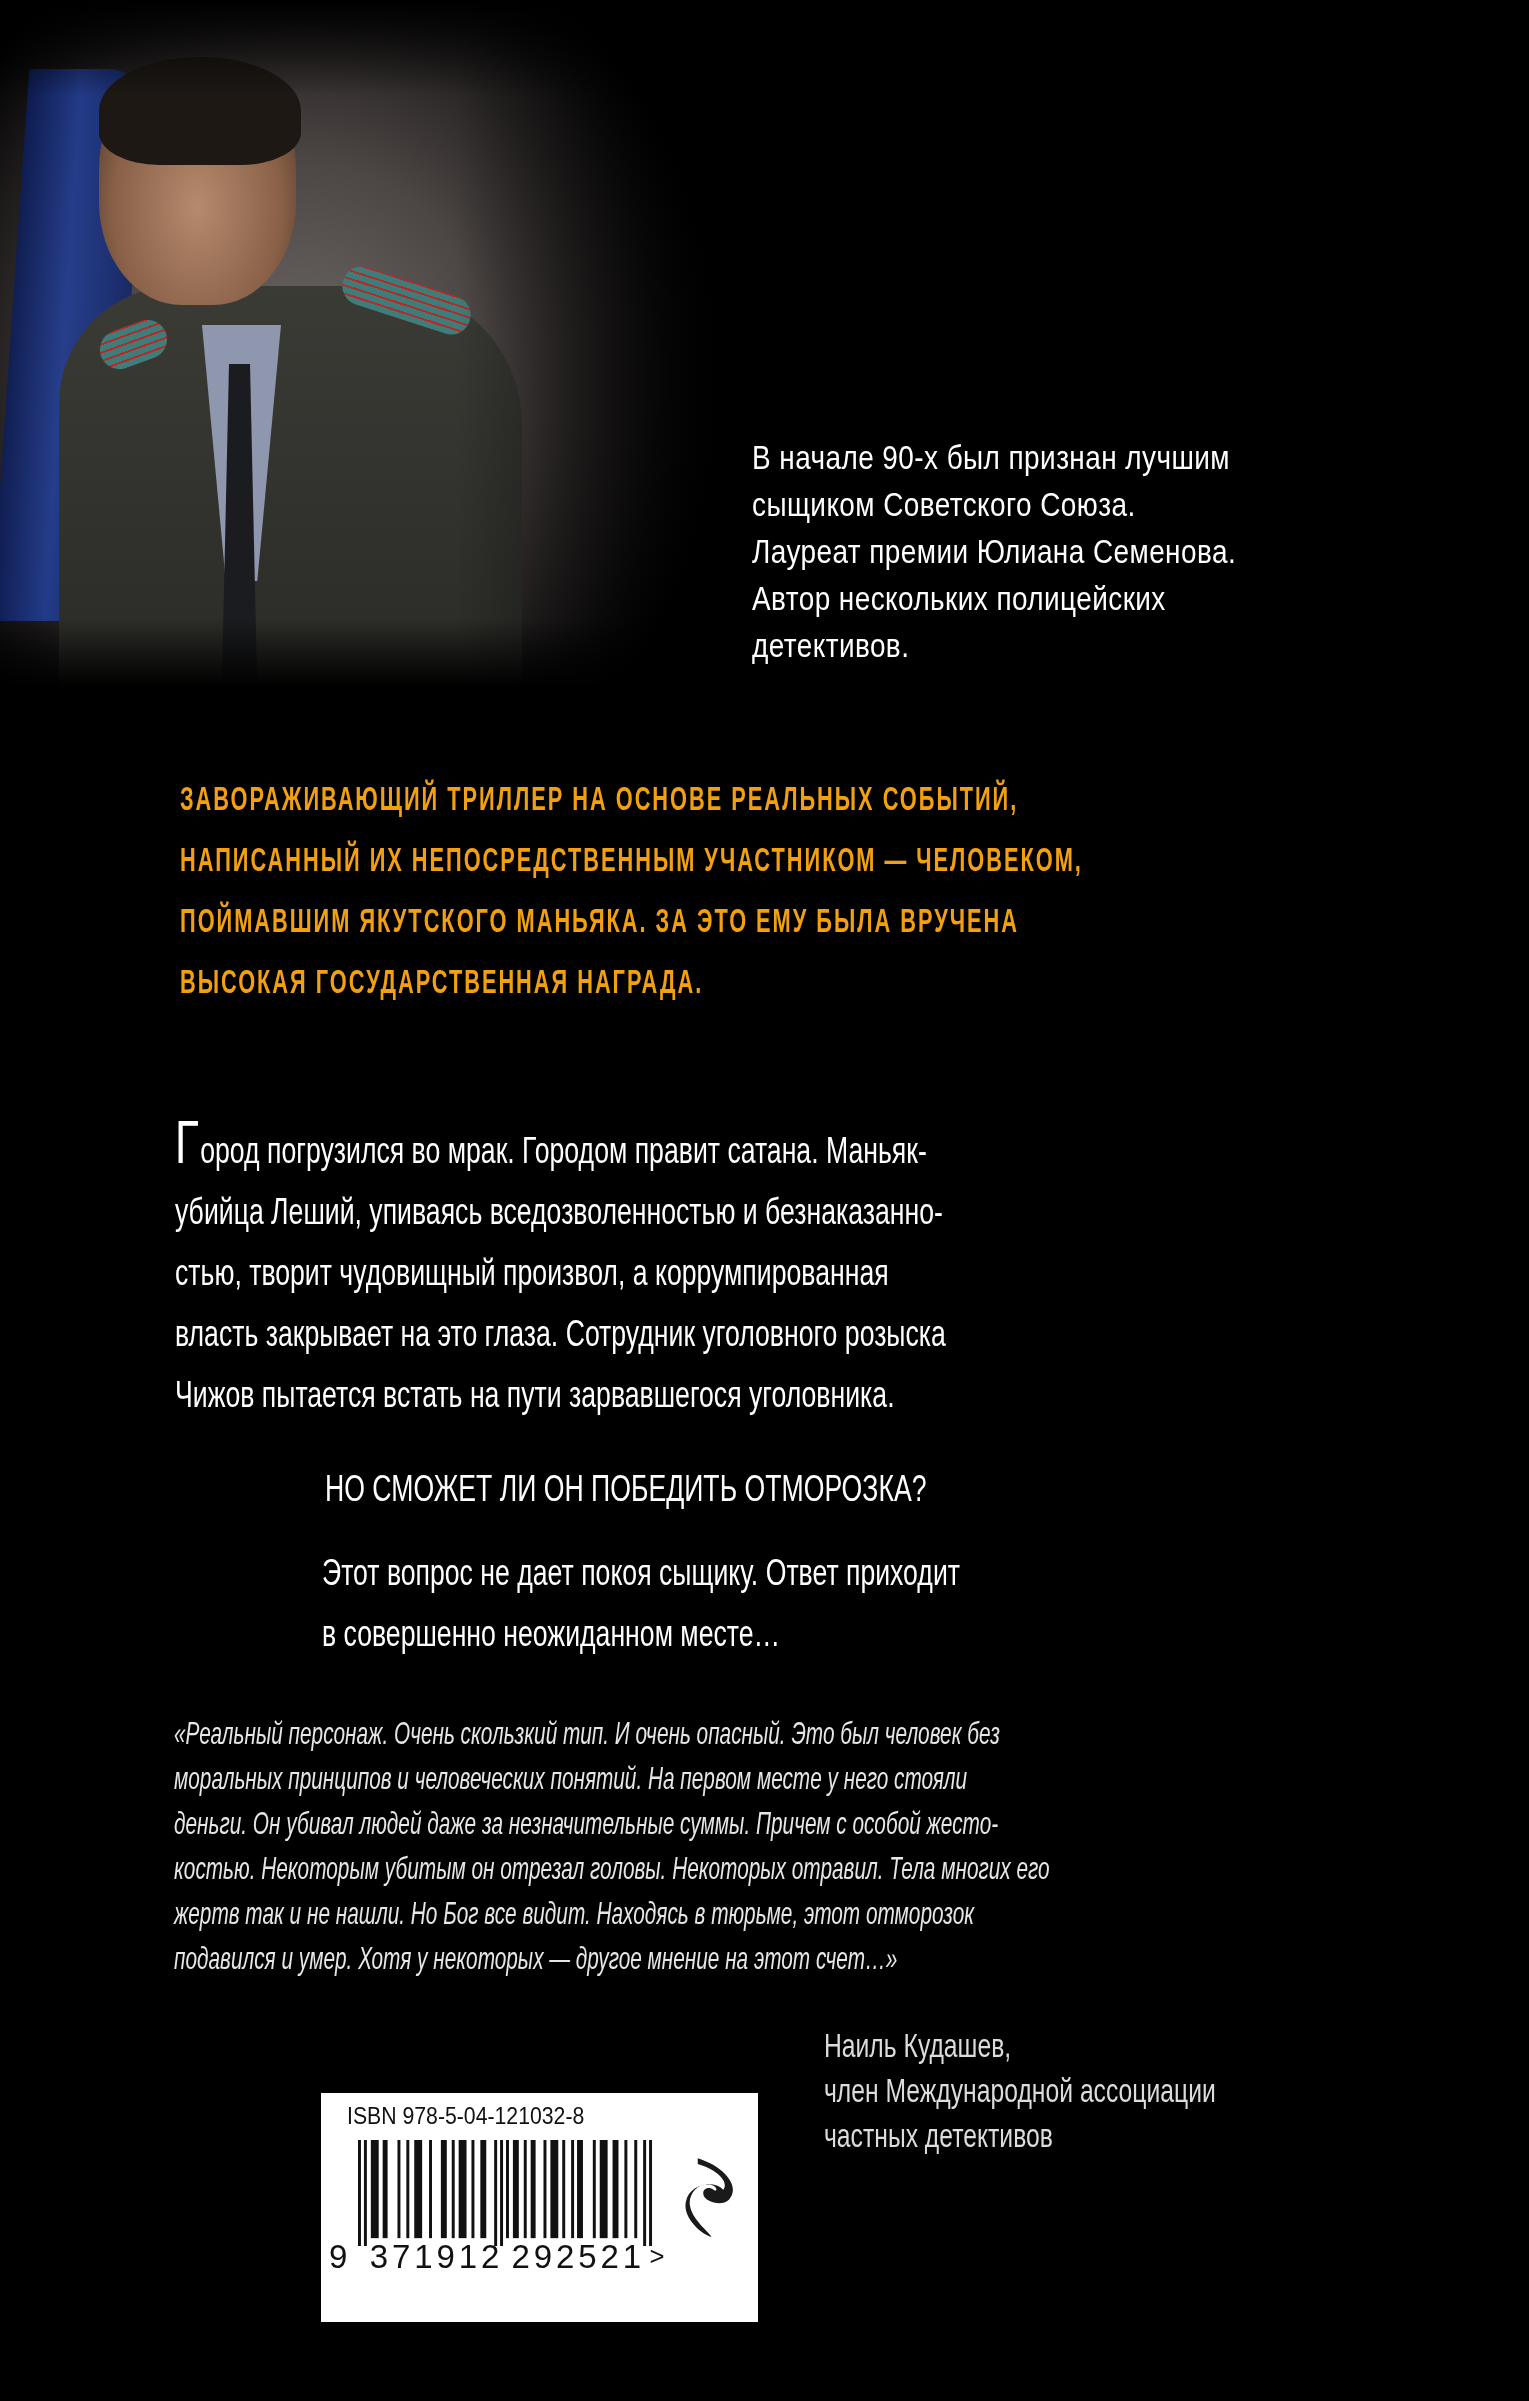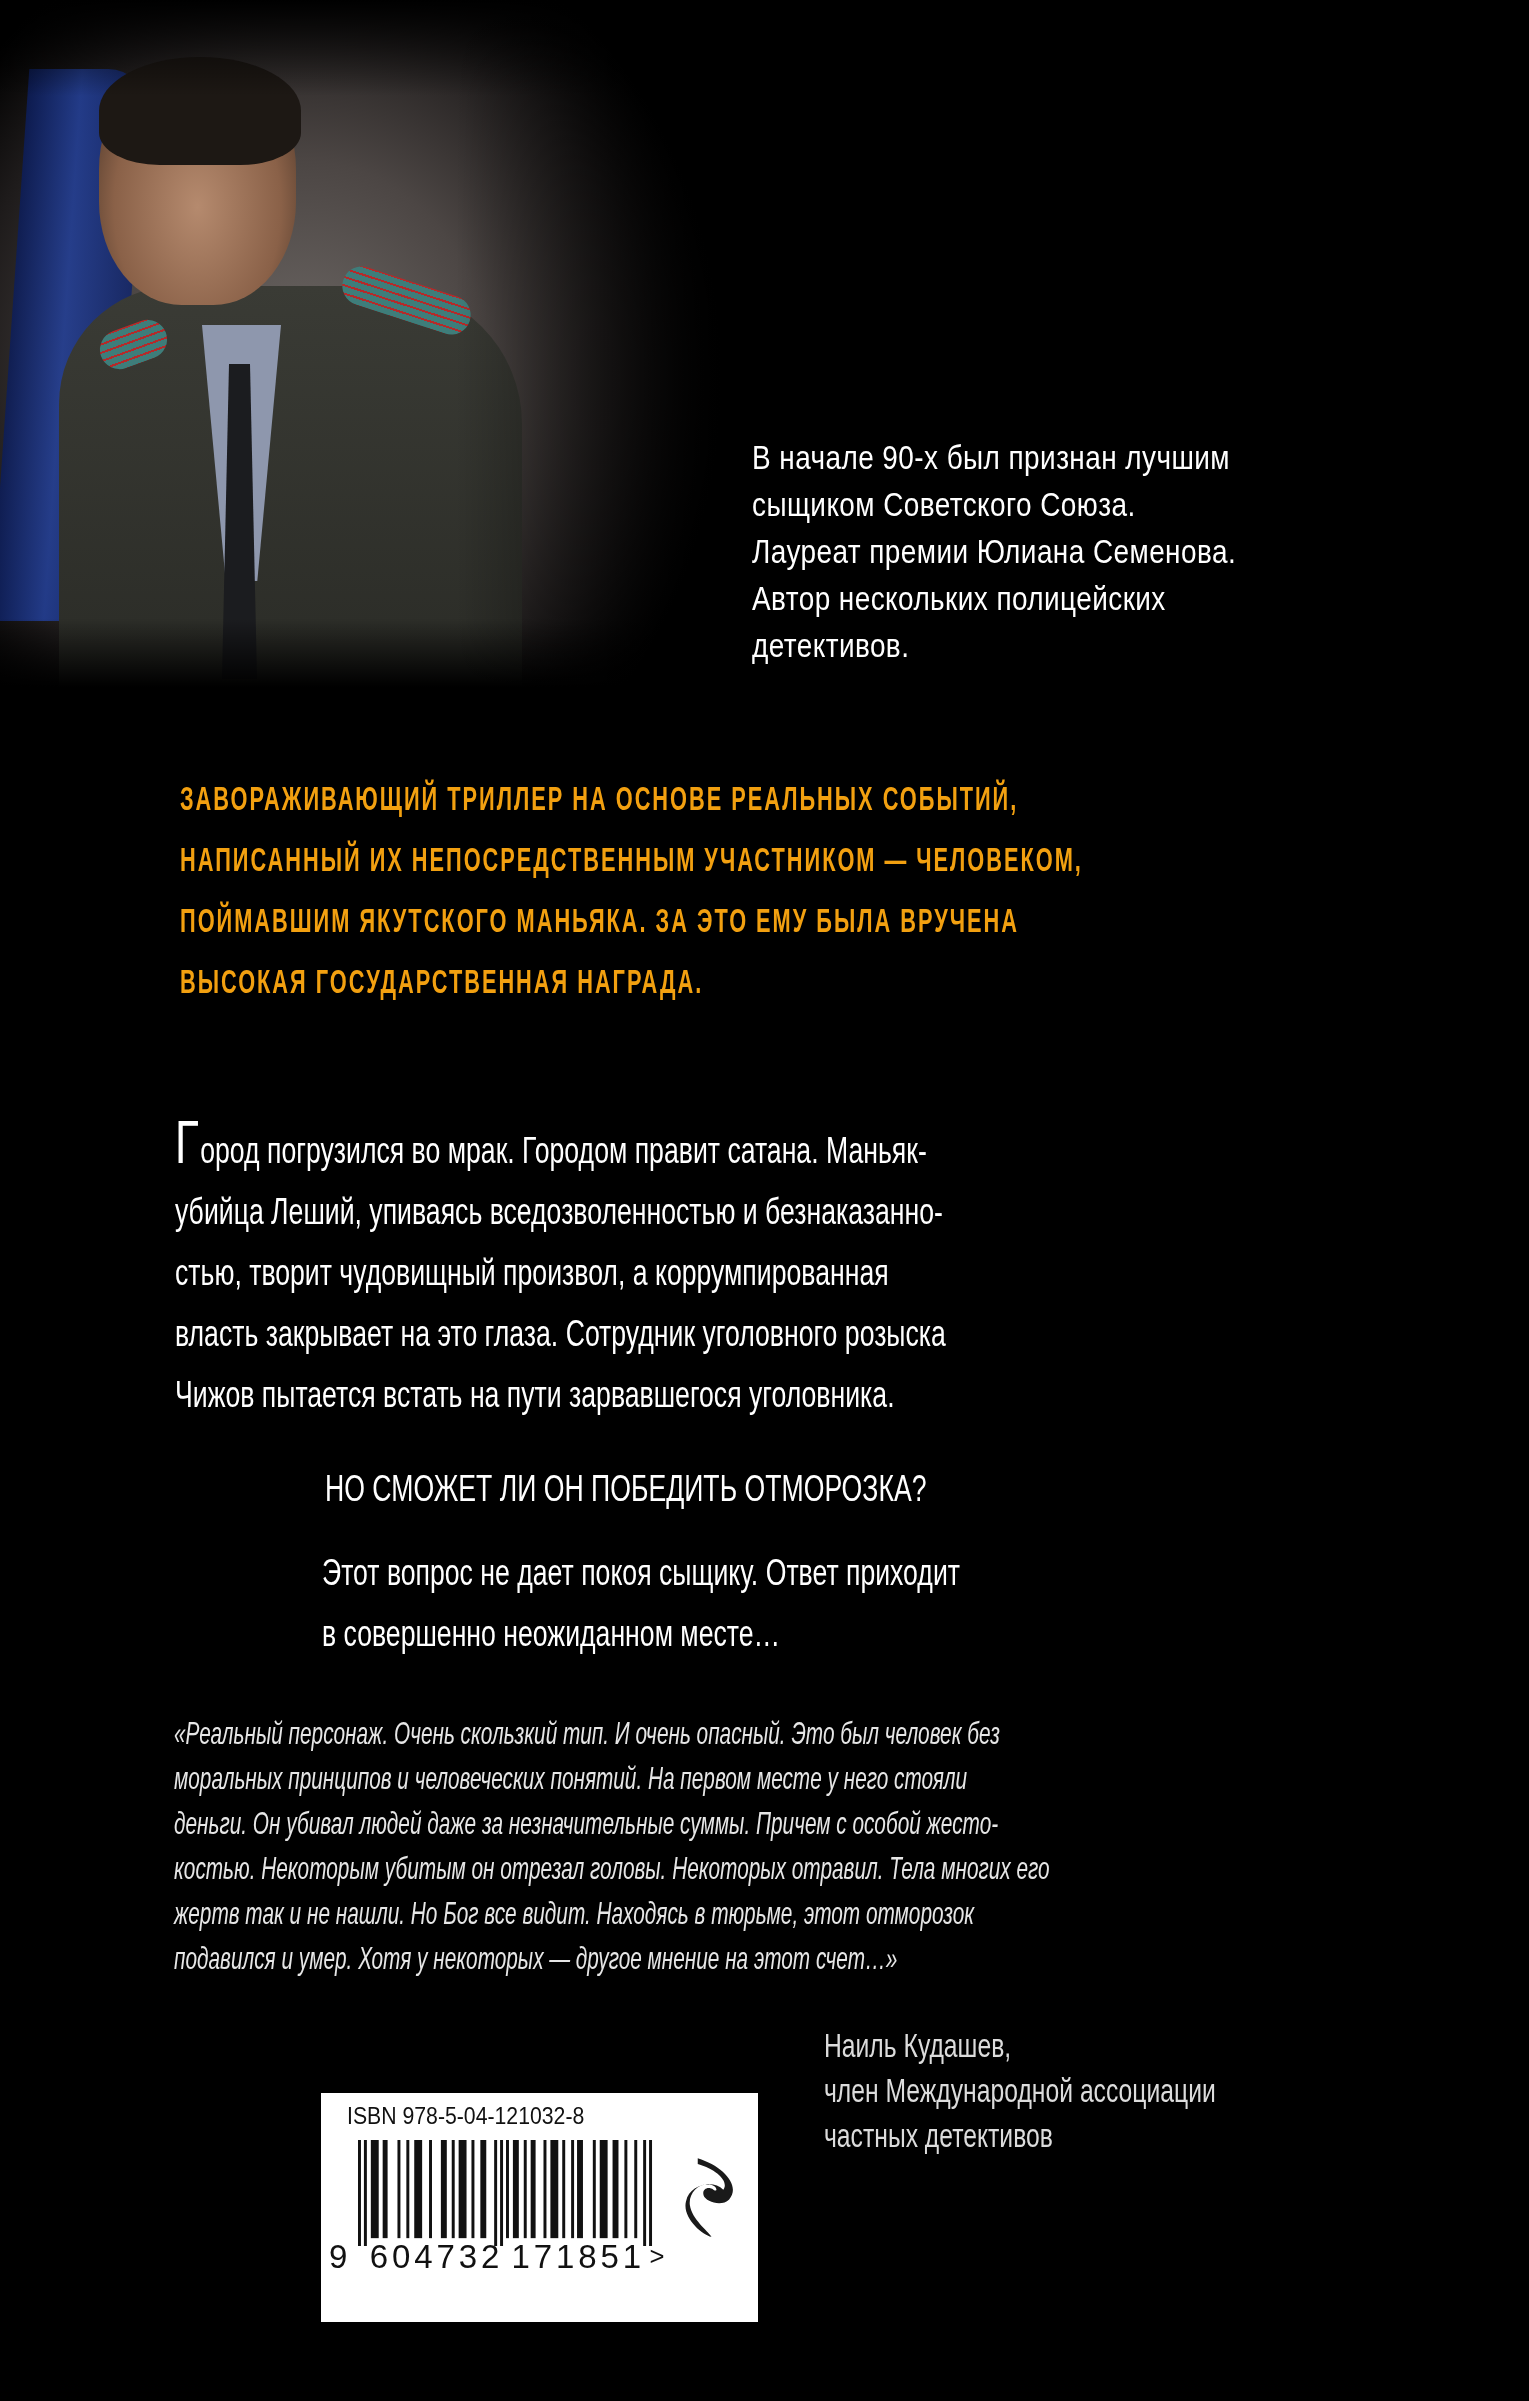--- a/index.html
+++ b/index.html
@@ -222,21 +222,21 @@
         <rect x="245" y="0" width="8" height="100"></rect>
       <rect x="258" y="0" width="6" height="100"></rect>
         <rect x="270" y="0" width="3" height="100"></rect>
       <rect x="280" y="0" width="3" height="100"></rect>
         <rect x="289" y="0" width="3" height="108"></rect>
       <rect x="295" y="0" width="3" height="108"></rect>
     </g>
   </svg>
   <div class="bar-digits">
     <span style="width:33px;">9</span>
-    <span style="letter-spacing:3.9px;margin-left:7.9px;width:128px;">604732</span>
-    <span style="letter-spacing:3.9px;margin-left:13.8px;width:128px;">171851</span>
+    <span style="letter-spacing:3.9px;margin-left:7.9px;width:128px;">371912</span>
+    <span style="letter-spacing:3.9px;margin-left:13.8px;width:128px;">292521</span>
     <span style="margin-left:9.9px;font-size:25.6px;">&gt;</span>
   </div>
   <svg class="logo" viewBox="0 0 56 90">
     <path d="M14 6 C40 14 58 34 46 48 C38 56 22 50 20 44 C18 38 24 34 30 38 C34 41 34 36 30 34 C18 28 4 40 6 54 C8 68 24 80 28 86 C18 84 -2 66 2 50 C6 32 30 28 40 38 C46 30 34 18 14 12 Z" fill="#1a1a1a"></path>
   </svg>
 </div>
 
 
 </body></html>

